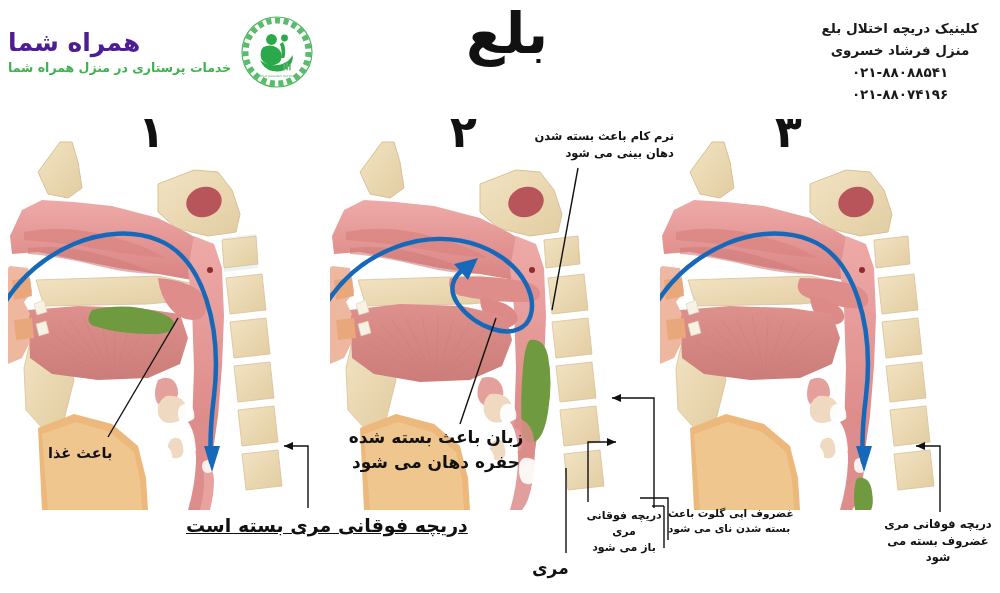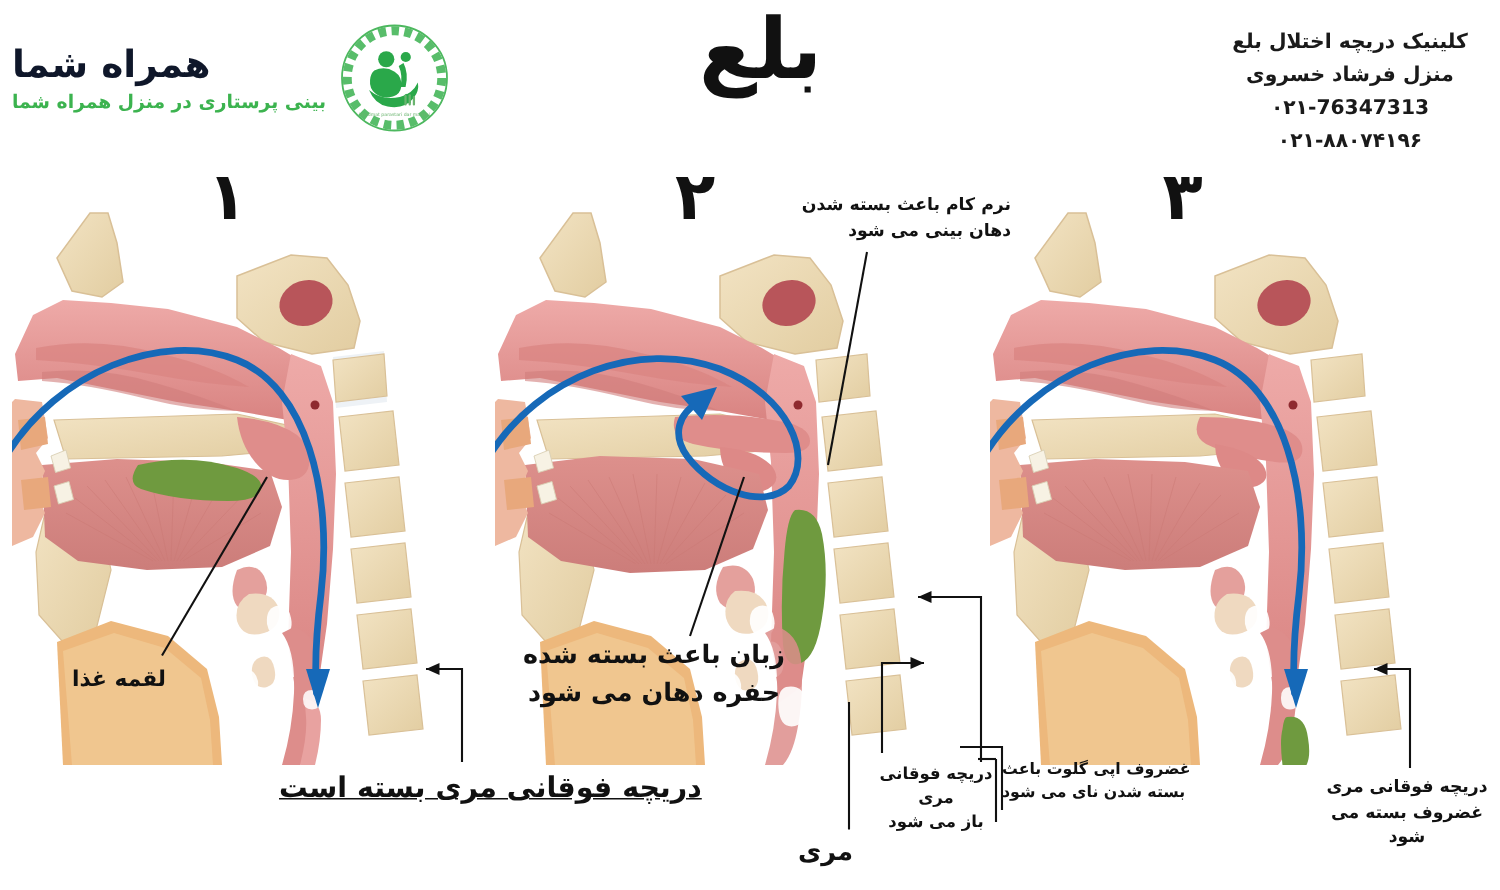--- a/index.html
+++ b/index.html
@@ -8,21 +8,21 @@
     background:#ffffff;
     font-family:"DejaVu Sans","Liberation Sans",sans-serif;
     overflow:hidden;position:relative;
   }
   .page{position:relative;width:1000px;height:593px;}
 
   
   .brand{position:absolute;left:8px;top:14px;display:flex;align-items:center;gap:8px;direction:rtl;}
   .brand-logo{width:76px;height:76px;position:relative;flex:0 0 auto;}
   .brand-text{display:flex;flex-direction:column;align-items:flex-end;line-height:1.15;}
-  .brand-title{font-size:25px;font-weight:bold;color:#0f172a;letter-spacing:0;}
+  .brand-title{font-size:25px;font-weight:bold;color:#4c1d95;letter-spacing:0;}
   .brand-sub{font-size:12.5px;font-weight:bold;color:#3cb34f;margin-top:3px;}
 
   .doc-title{
     position:absolute;left:0;right:0;top:6px;text-align:center;
     font-size:56px;font-weight:bold;color:#111;line-height:1;margin-left:14px;
   }
 
   .clinic{position:absolute;right:10px;top:18px;text-align:center;direction:rtl;
           font-size:13.5px;font-weight:bold;color:#1a1a1a;line-height:1.62;width:180px;}
   .clinic div{white-space:nowrap;}
@@ -84,30 +84,30 @@
             <rect x="44.6" y="49.4" width="1.5" height="7" rx="0.7"></rect>
             <rect x="47.4" y="48.8" width="1.5" height="7.6" rx="0.7"></rect>
             <rect x="50.2" y="50.0" width="1.5" height="6.4" rx="0.7"></rect>
           </g>
           <text x="38" y="63" text-anchor="middle" font-size="3.1" fill="#6ab46f" font-family="DejaVu Sans, sans-serif">khedmat parastari dar manzel</text>
         </g>
       </svg>
     </div>
     <div class="brand-text">
       <div class="brand-title">همراه شما</div>
-      <div class="brand-sub">بینی پرستاری در منزل همراه شما</div>
+      <div class="brand-sub">خدمات پرستاری در منزل همراه شما</div>
     </div>
   </div>
 
   <div class="doc-title">بلع</div>
 
   <div class="clinic">
     <div>کلینیک دریچه اختلال بلع</div>
     <div>منزل فرشاد خسروی</div>
-    <div>۰۲۱-76347313</div>
+    <div>۰۲۱-۸۸۰۸۸۵۴۱</div>
     <div>۰۲۱-۸۸۰۷۴۱۹۶</div>
   </div>
 
   <div class="panel panel-1 p1">
     <div class="panel-num">۱</div>
     <div class="anat">
       <svg width="320" height="382" viewBox="0 0 320 382">
         <defs>
           <linearGradient id="muc1" x1="0" y1="0" x2="0" y2="1">
             <stop offset="0%" stop-color="#eeaaa8"></stop>
@@ -419,21 +419,21 @@
 
     <path d="M664 548 L664 506" stroke="#111" stroke-width="1.4" fill="none"></path>
     <path d="M664 506 L652 506" stroke="#111" stroke-width="1.4" fill="none"></path>
     <path d="M612 398 L654 398 L654 508" stroke="#111" stroke-width="1.4" fill="none"></path>
     <path d="M612 398 l9 -4 l0 8 z" fill="#111"></path>
 
     <path d="M940 512 L940 446 L916 446" stroke="#111" stroke-width="1.4" fill="none"></path>
     <path d="M916 446 l9 -4 l0 8 z" fill="#111"></path>
   </svg>
 
-  <div class="lbl l-bolus">لقمه غذا</div>
+  <div class="lbl l-bolus">باعث غذا</div>
 
   <div class="lbl l-ues-closed">دریچه فوقانی مری بسته است</div>
 
   <div class="lbl l-softpalate">
     <div>نرم کام باعث بسته شدن</div>
     <div>دهان بینی می شود</div>
   </div>
 
   <div class="lbl l-tongue">
     <div>زبان باعث بسته شده</div>

